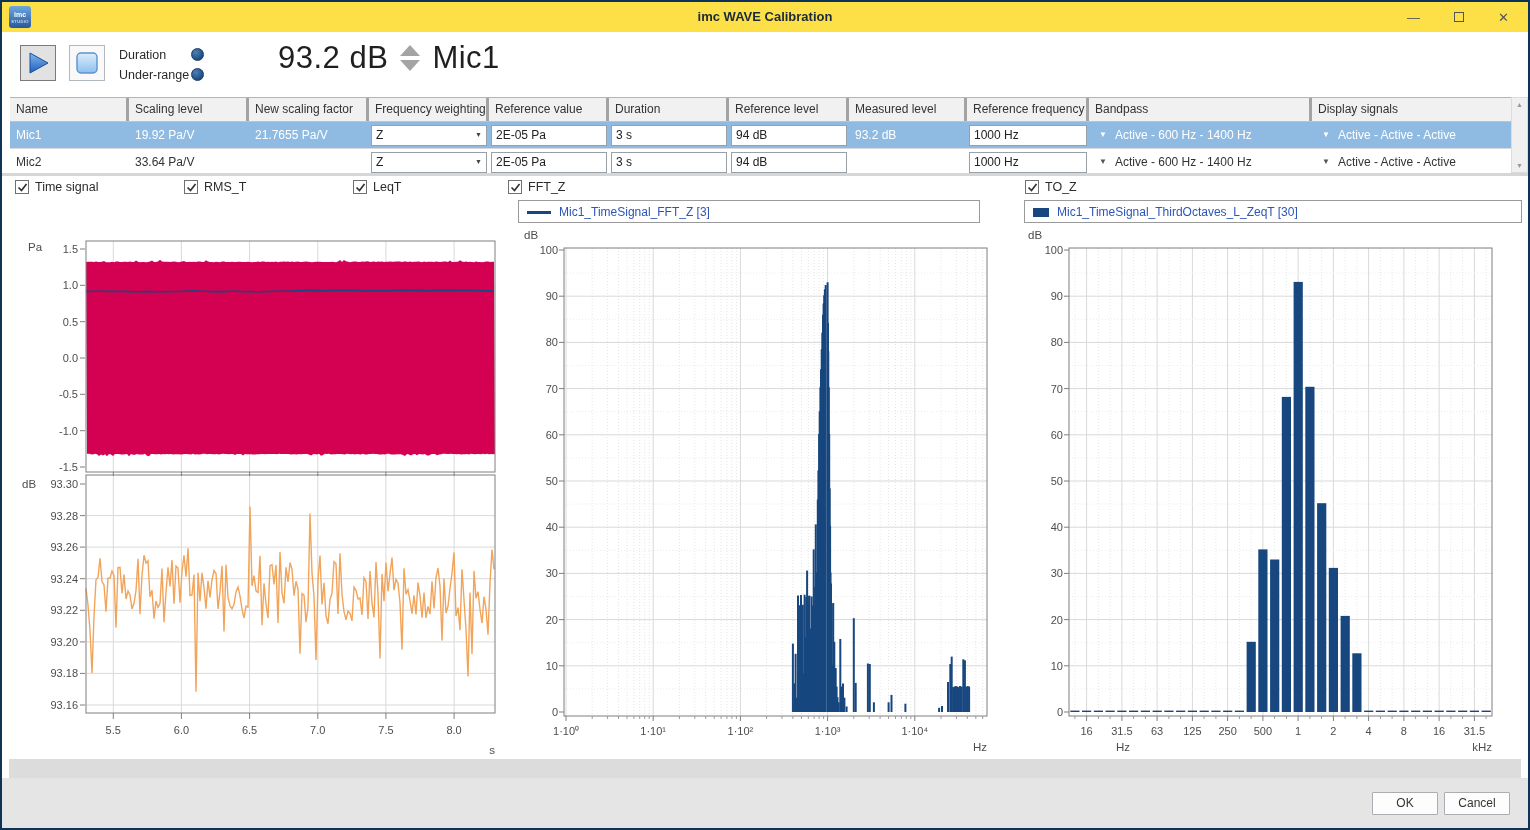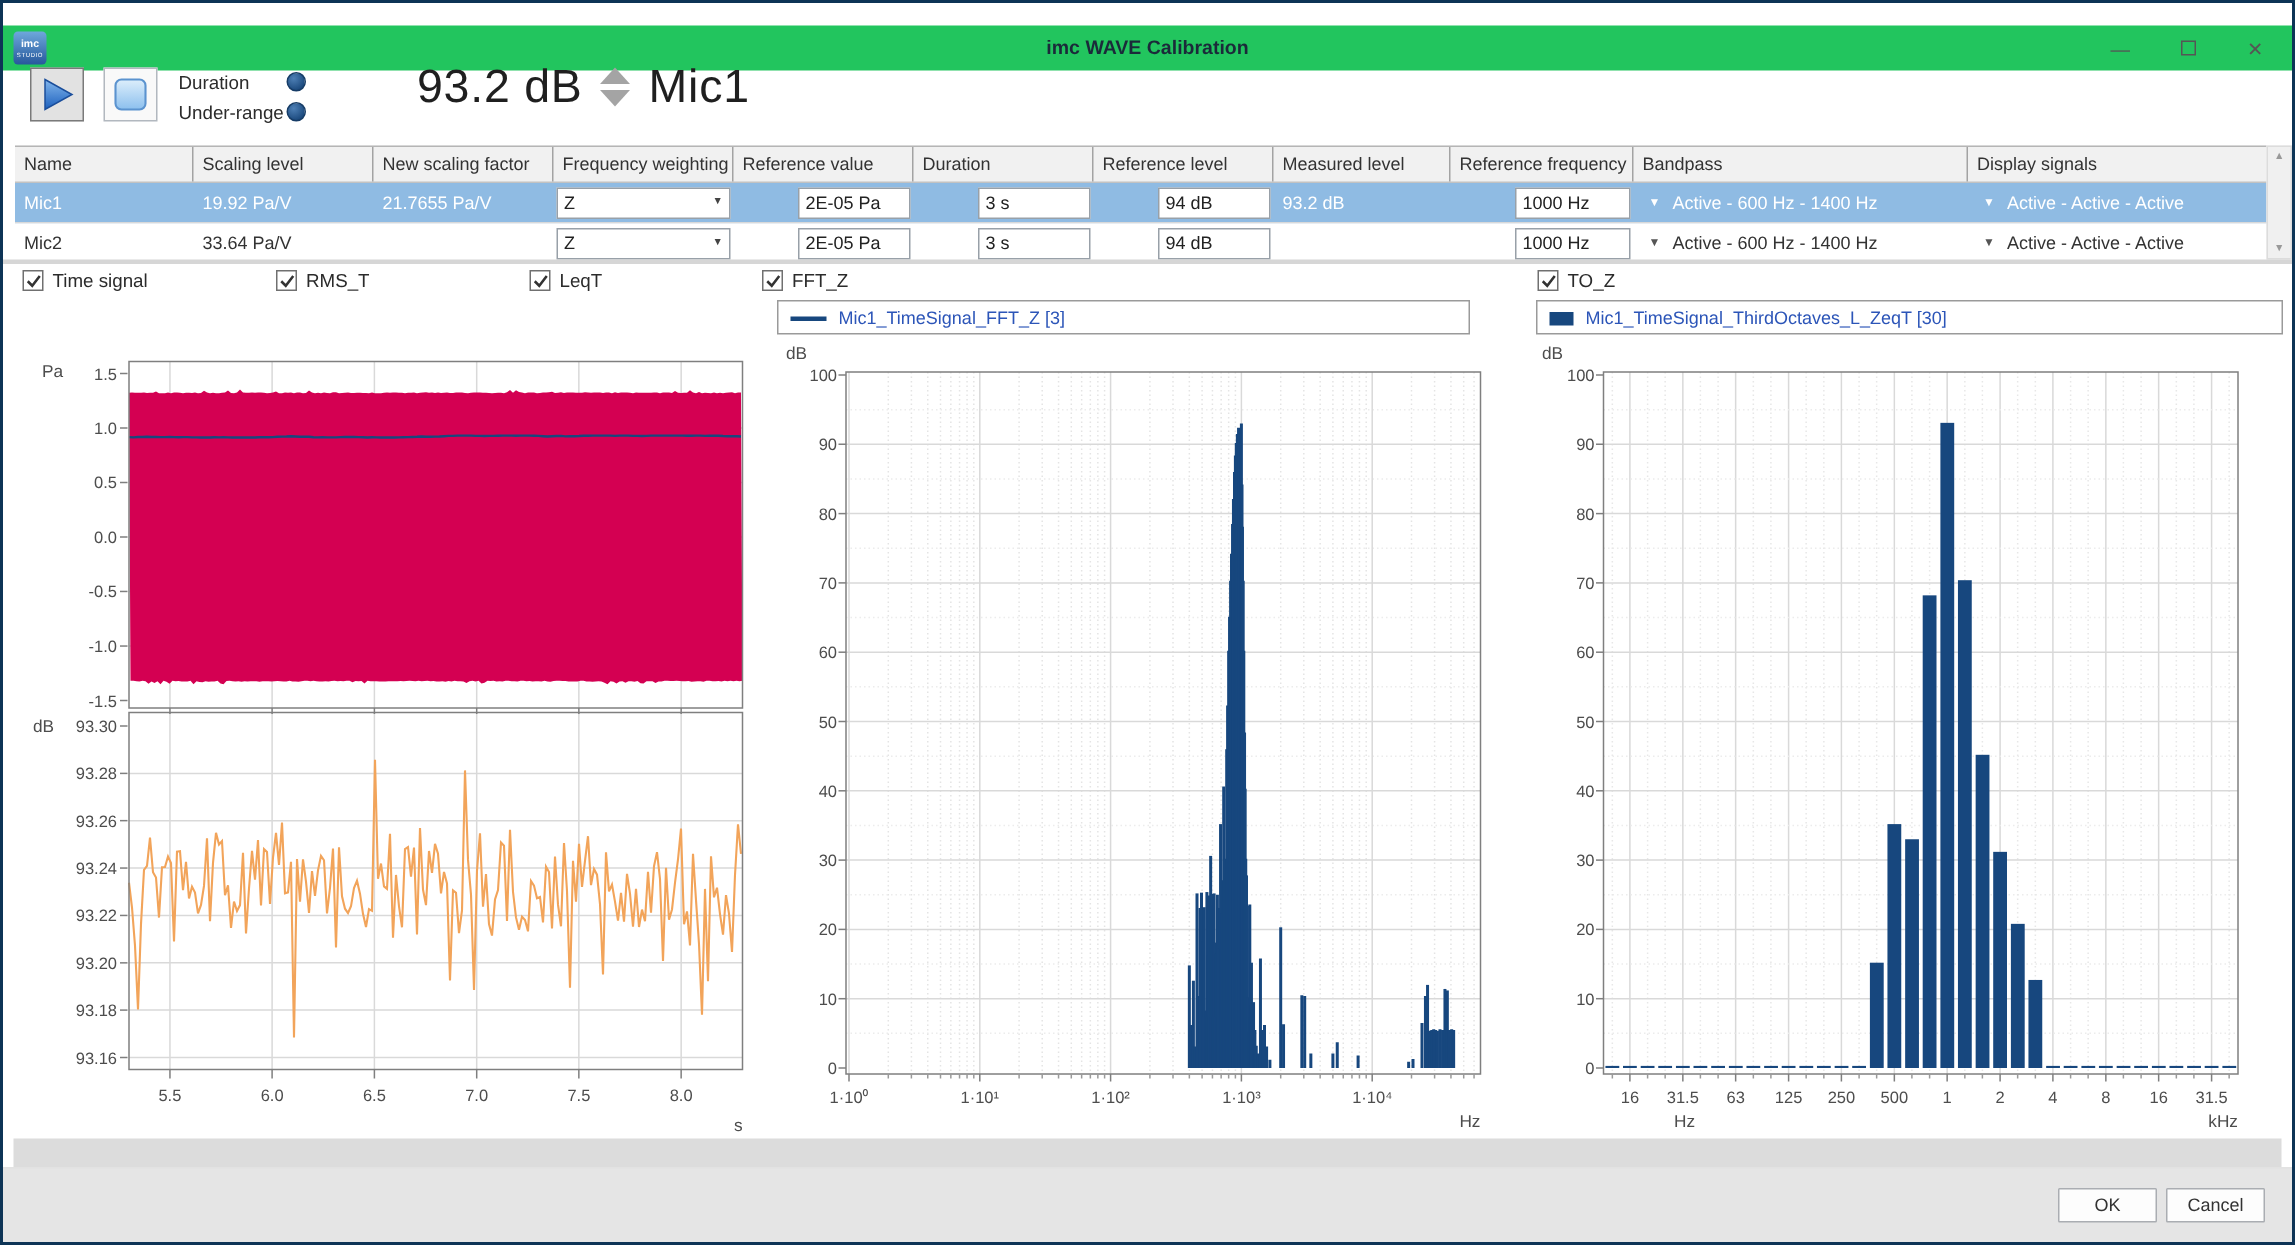--- a/index.html
+++ b/index.html
@@ -1,20 +1,20 @@
 <!DOCTYPE html>
 <html><head>
 <meta charset="utf-8">
 <style>
   * { margin:0; padding:0; box-sizing:border-box; }
   body { font-family:"Liberation Sans", sans-serif; background:#444; overflow:hidden; }
   .win { position:relative; width:1530px; height:830px; background:#ffffff;
          border:2px solid #0d3456; overflow:hidden; }
   
-  .titlebar { position:absolute; left:0; right:0; top:0; height:30px; background:#22c55e;margin-top:15px; }
+  .titlebar { position:absolute; left:0; right:0; top:0; height:30px; background:#fde047; }
   .title { position:absolute; left:0; right:0; top:0; height:30px; line-height:30px;
            text-align:center; font-size:13px; font-weight:600; color:#1b2a3a; }
   .app-icon { position:absolute; left:7px; top:4px; width:22px; height:22px; border-radius:3px;
               background:linear-gradient(180deg,#6ea8dc,#27589c); color:#fff; display:flex;
               flex-direction:column; align-items:center; justify-content:center; }
   .app-icon .l1 { font-size:7px; font-weight:bold; line-height:8px; }
   .app-icon .l2 { font-size:4px; line-height:5px; letter-spacing:.4px; }
   .win-controls { position:absolute; right:2px; top:0; height:30px; display:flex; }
   .wbtn { width:45px; height:30px; display:flex; align-items:center; justify-content:center;
           font-size:13px; color:#555; cursor:default; }
@@ -35,27 +35,27 @@
   .sp-up { width:0; height:0; border-left:10px solid transparent; border-right:10px solid transparent;
            border-bottom:11px solid #a4a4a4; }
   .sp-dn { width:0; height:0; border-left:10px solid transparent; border-right:10px solid transparent;
            border-top:11px solid #a4a4a4; }
   
   .cal-table { position:absolute; left:8px; top:95px; width:1518px; font-size:12px; }
   .tgrid { display:grid; grid-template-columns:119px 120px 120px 120px 120px 120px 120px 118px 122px 223px 1fr;
            margin-right:17px; }
   .thead { border-top:1px solid #b5b5b5; border-bottom:1px solid #c2c2c2; background:#f1f1f1; }
   .th { height:23px; line-height:22px; padding-left:6px; color:#333;
-        border-right:1px solid #a3a3a3; overflow:hidden; white-space:nowrap; }
+        border-right:3px solid #a3a3a3; overflow:hidden; white-space:nowrap; }
   .trow { border-bottom:1px solid #d9d9d9; background:#fff; color:#333; }
   .trow.selected { background:#8fbbe3; color:#fff; }
   .td { height:26px; line-height:26px; padding-left:6px; overflow:hidden; white-space:nowrap; }
   .td.boxed { padding:0 2px; display:flex; align-items:center; }
   .tin { width:100%; height:21px; border:1px solid #98a0a8; background:#fff; color:#222;
-         font-size:12px; font-family:"Liberation Sans",sans-serif; padding:0 4px;margin-left:41px; }
+         font-size:12px; font-family:"Liberation Sans",sans-serif; padding:0 4px; }
   .dd { width:100%; height:21px; border:1px solid #98a0a8; background:#fff; color:#222;
         display:flex; align-items:center; justify-content:space-between; padding:0 4px; }
   .dd-arrow { font-size:7px; color:#444; }
   .combo { display:flex; align-items:center; gap:8px; padding-left:10px; }
   .combo-arrow { font-size:8px; }
   .trow .combo-arrow { color:#555; }
   .trow.selected .combo-arrow { color:#fff; }
   .vscroll { position:absolute; right:0; top:0; width:17px; height:76px; background:#f0f0f0;
              border:1px solid #dcdcdc; display:flex; flex-direction:column;
              justify-content:space-between; align-items:center; font-size:7px; color:#999;

